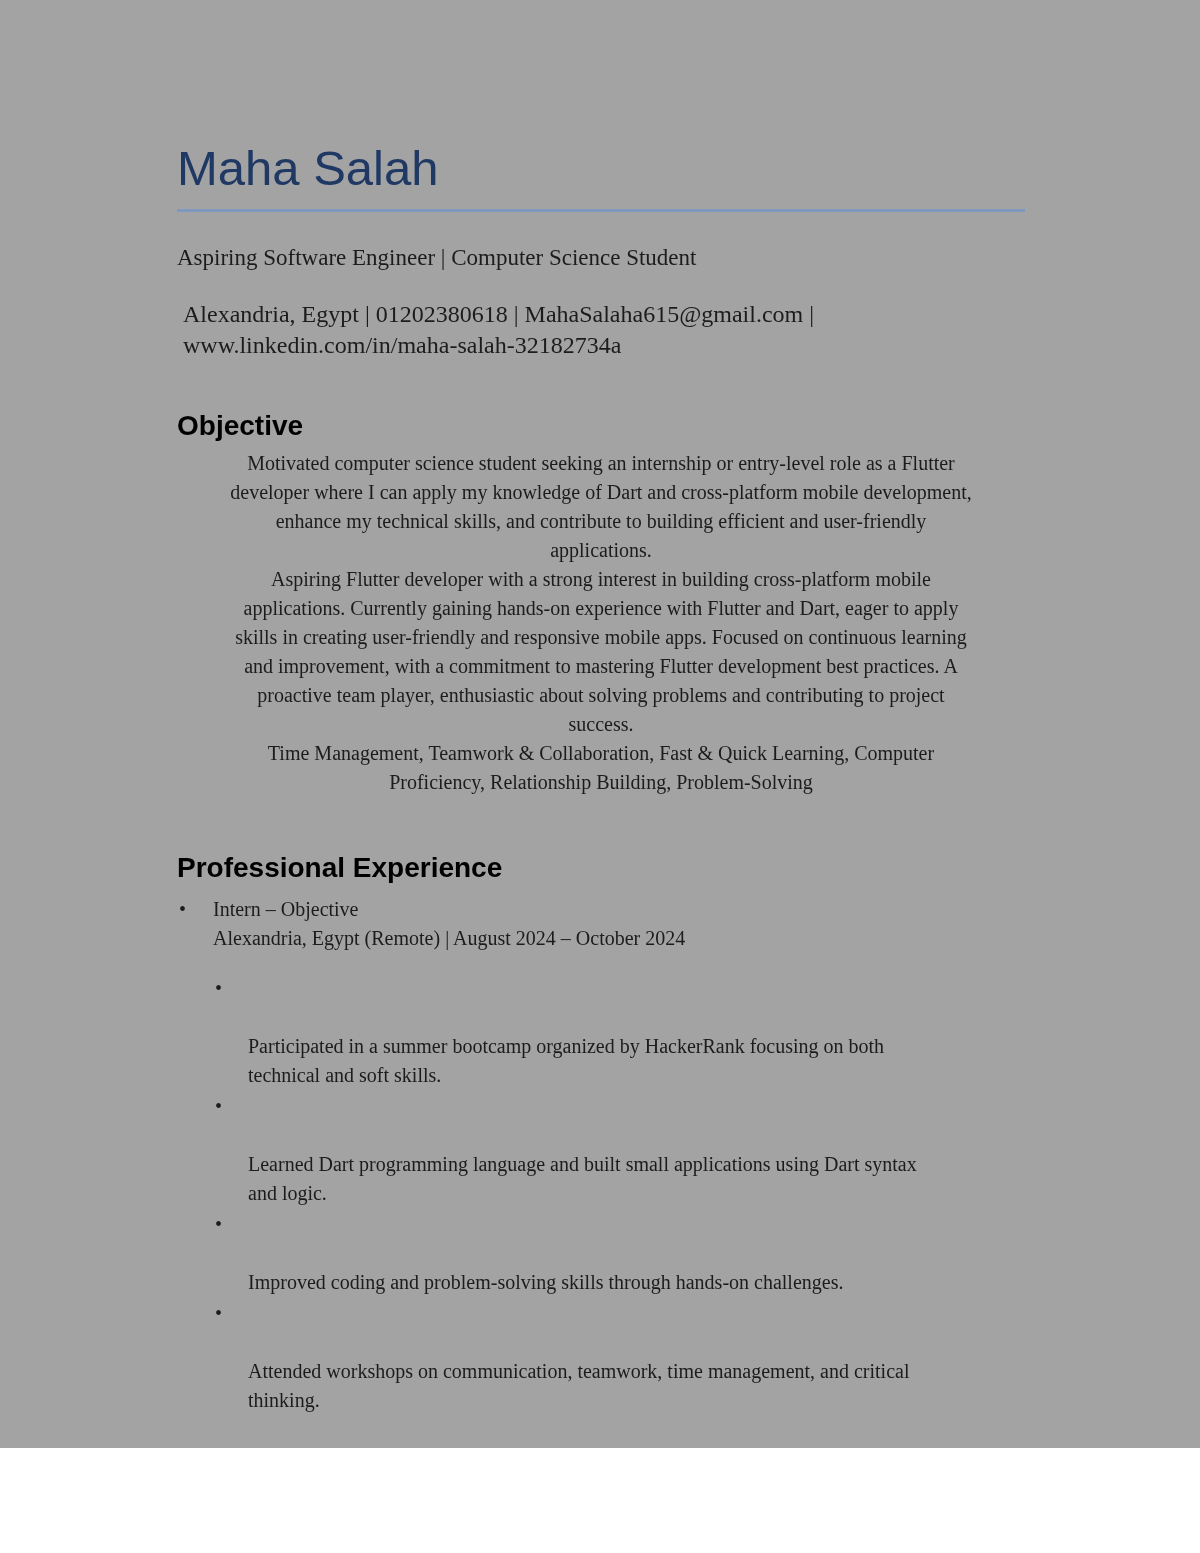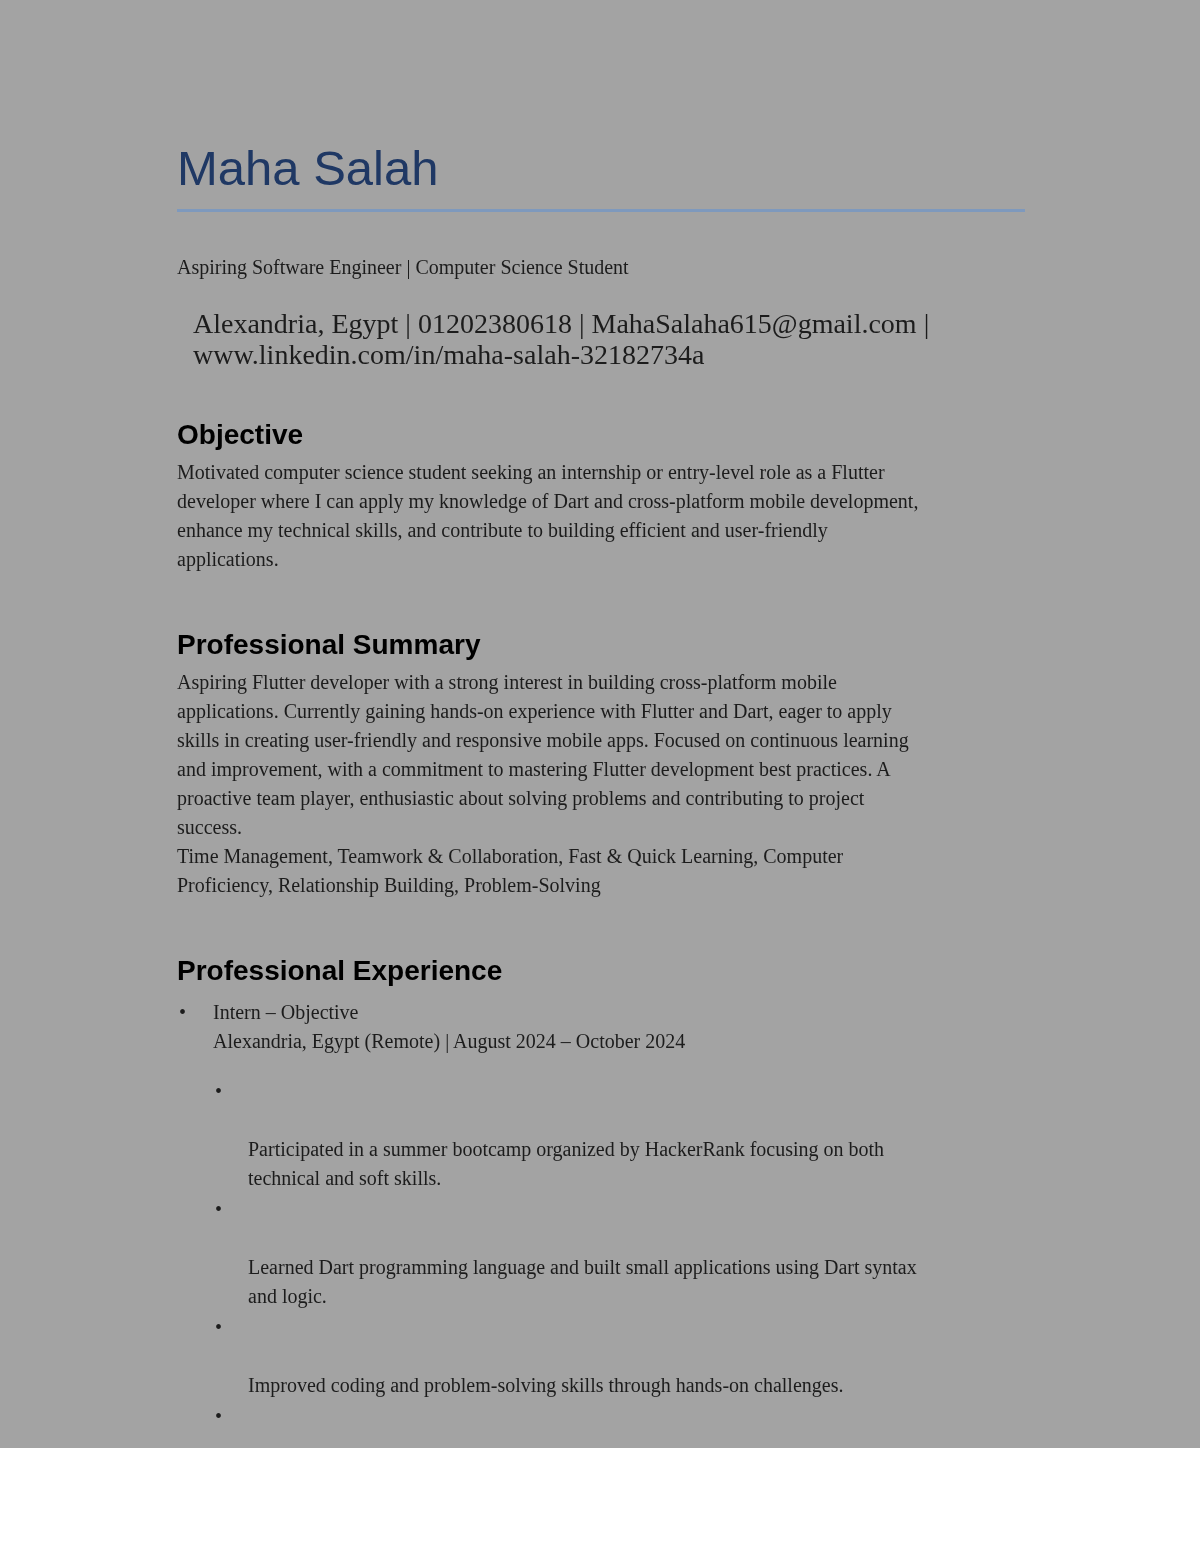--- a/index.html
+++ b/index.html
@@ -22,48 +22,49 @@
     margin: 0;
     font-family: "Liberation Sans", sans-serif;
     font-weight: 400;
     font-size: 49px;
     line-height: 1.1;
     color: #1f3864;
     padding-bottom: 13px;
     border-bottom: 3px solid #7e99bd;
   }
   p.subtitle {
-    margin: 40px 0 0 0;
-    font-size: 20px;
+    margin: 31px 0 0 0;
+    font-size: 23px;
     line-height: 30px;
     white-space: pre-line;
   }
   p.contact {
-    margin: 26px 0 0 16px;
-    font-size: 28px;
+    margin: 26px 0 0 6px;
+    font-size: 24px;
     line-height: 31px;
     white-space: pre-line;
     font-family: Liberation Serif, serif;
   }
   section.sec h2 {
     margin: 57px 0 10px 0;
     font-family: "Liberation Sans", sans-serif;
     font-weight: 700;
     font-size: 28px;
     line-height: 27px;
     color: #000000;
   }
   section.sec.first h2 {
     margin-top: 51px;
   }
   p.body-text {
     margin: 0;
     font-size: 20px;
     line-height: 29px;
     white-space: pre-line;
+    text-align: center;
   }
   ul.role-list {
     list-style: none;
     margin: 14px 0 0 0;
     padding: 0;
   }
   li.role-item {
     position: relative;
     padding-left: 36px;
     font-size: 20px;
@@ -115,21 +116,20 @@
 
   <section class="sec first">
     <h2>Objective</h2>
     <p class="body-text">Motivated computer science student seeking an internship or entry-level role as a Flutter
 developer where I can apply my knowledge of Dart and cross-platform mobile development,
 enhance my technical skills, and contribute to building efficient and user-friendly
 applications.</p>
   </section>
 
   <section class="sec">
-    <h2>Professional Summary</h2>
     <p class="body-text">Aspiring Flutter developer with a strong interest in building cross-platform mobile
 applications. Currently gaining hands-on experience with Flutter and Dart, eager to apply
 skills in creating user-friendly and responsive mobile apps. Focused on continuous learning
 and improvement, with a commitment to mastering Flutter development best practices. A
 proactive team player, enthusiastic about solving problems and contributing to project
 success.</p>
   </section>
 
   <section class="sec">
     <p class="body-text">Time Management, Teamwork &amp; Collaboration, Fast &amp; Quick Learning, Computer

